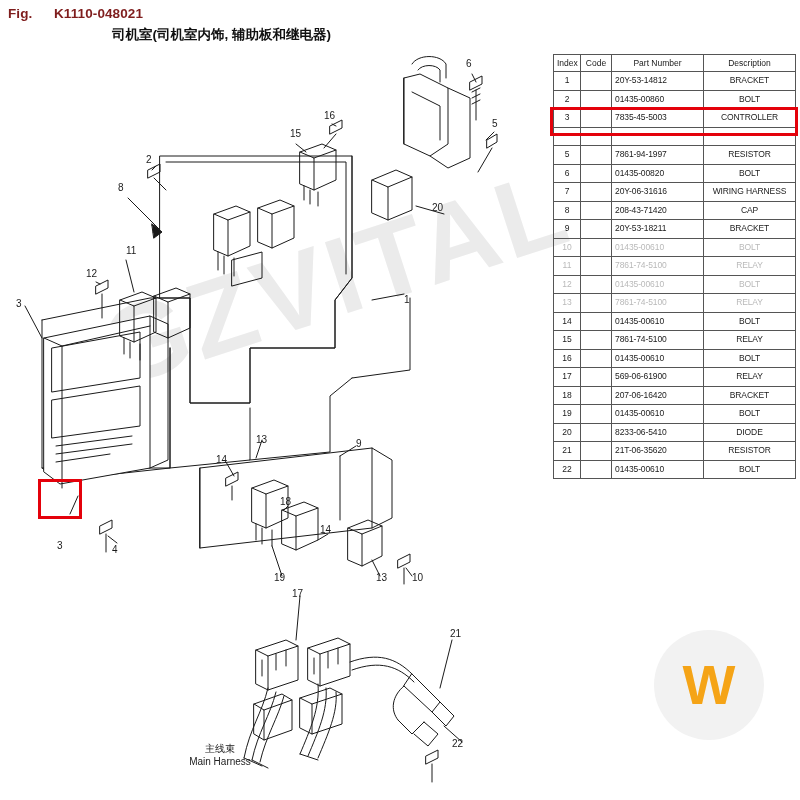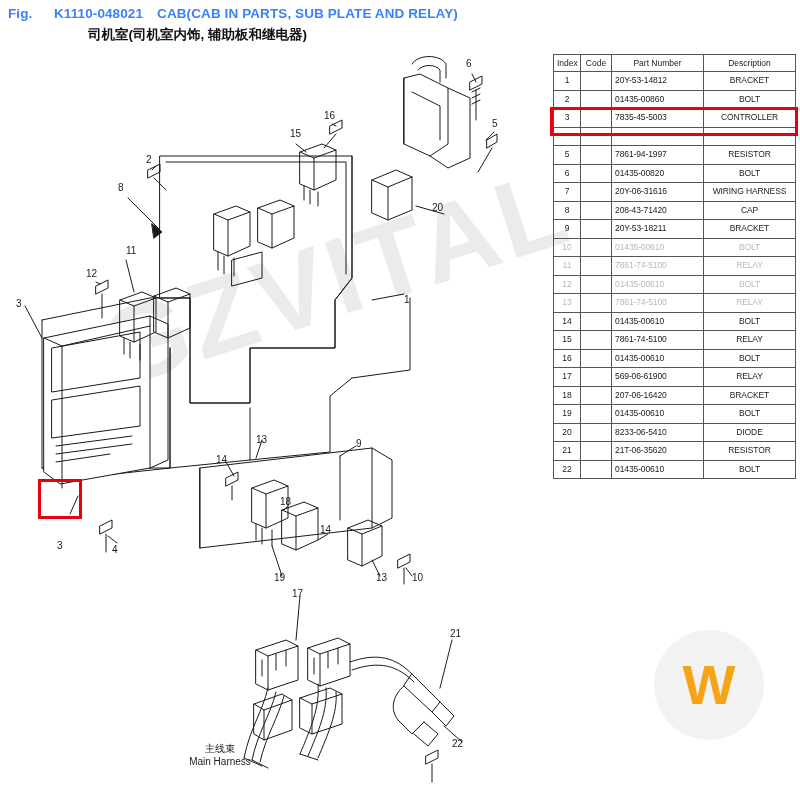--- a/index.html
+++ b/index.html
@@ -26,29 +26,29 @@
     position: absolute;
     left: 8px;
     top: 6px;
     width: 540px;
   }
   .hdr-row1 {
     display: flex;
     align-items: baseline;
     font-weight: bold;
     font-size: 13.5px;
-    color: #3b82f6;
+    color: #7f1d1d;
     letter-spacing: 0.1px;
   }
   .hdr-fig { width: 46px; }
   .hdr-code { margin-right: 14px; }
   .hdr-title { }
   .hdr-row2 {
     margin-top: 5px;
-    margin-left: 80px;
+    margin-left: 104px;
     font-weight: bold;
     font-size: 13.5px;
     color: #111;
   }
 
   
   .watermark {
     position: absolute;
     left: 95px;
     top: 215px;
@@ -175,21 +175,20 @@
 </style>
 </head>
 <body>
 
 <div id="page">
 
   <div class="header">
     <div class="hdr-row1">
       <span class="hdr-fig">Fig.</span>
       <span class="hdr-code">K1110-048021</span>
-      <span class="hdr-title">CAB(CAB IN PARTS, SUB PLATE AND RELAY)</span>
     </div>
     <div class="hdr-row2">司机室(司机室内饰, 辅助板和继电器)</div>
   </div>
 
   <div class="watermark">GZVITAL</div>
   <div class="logo-badge">
     <span class="glyph">W</span>
   </div>
 
   <div class="drawing">

